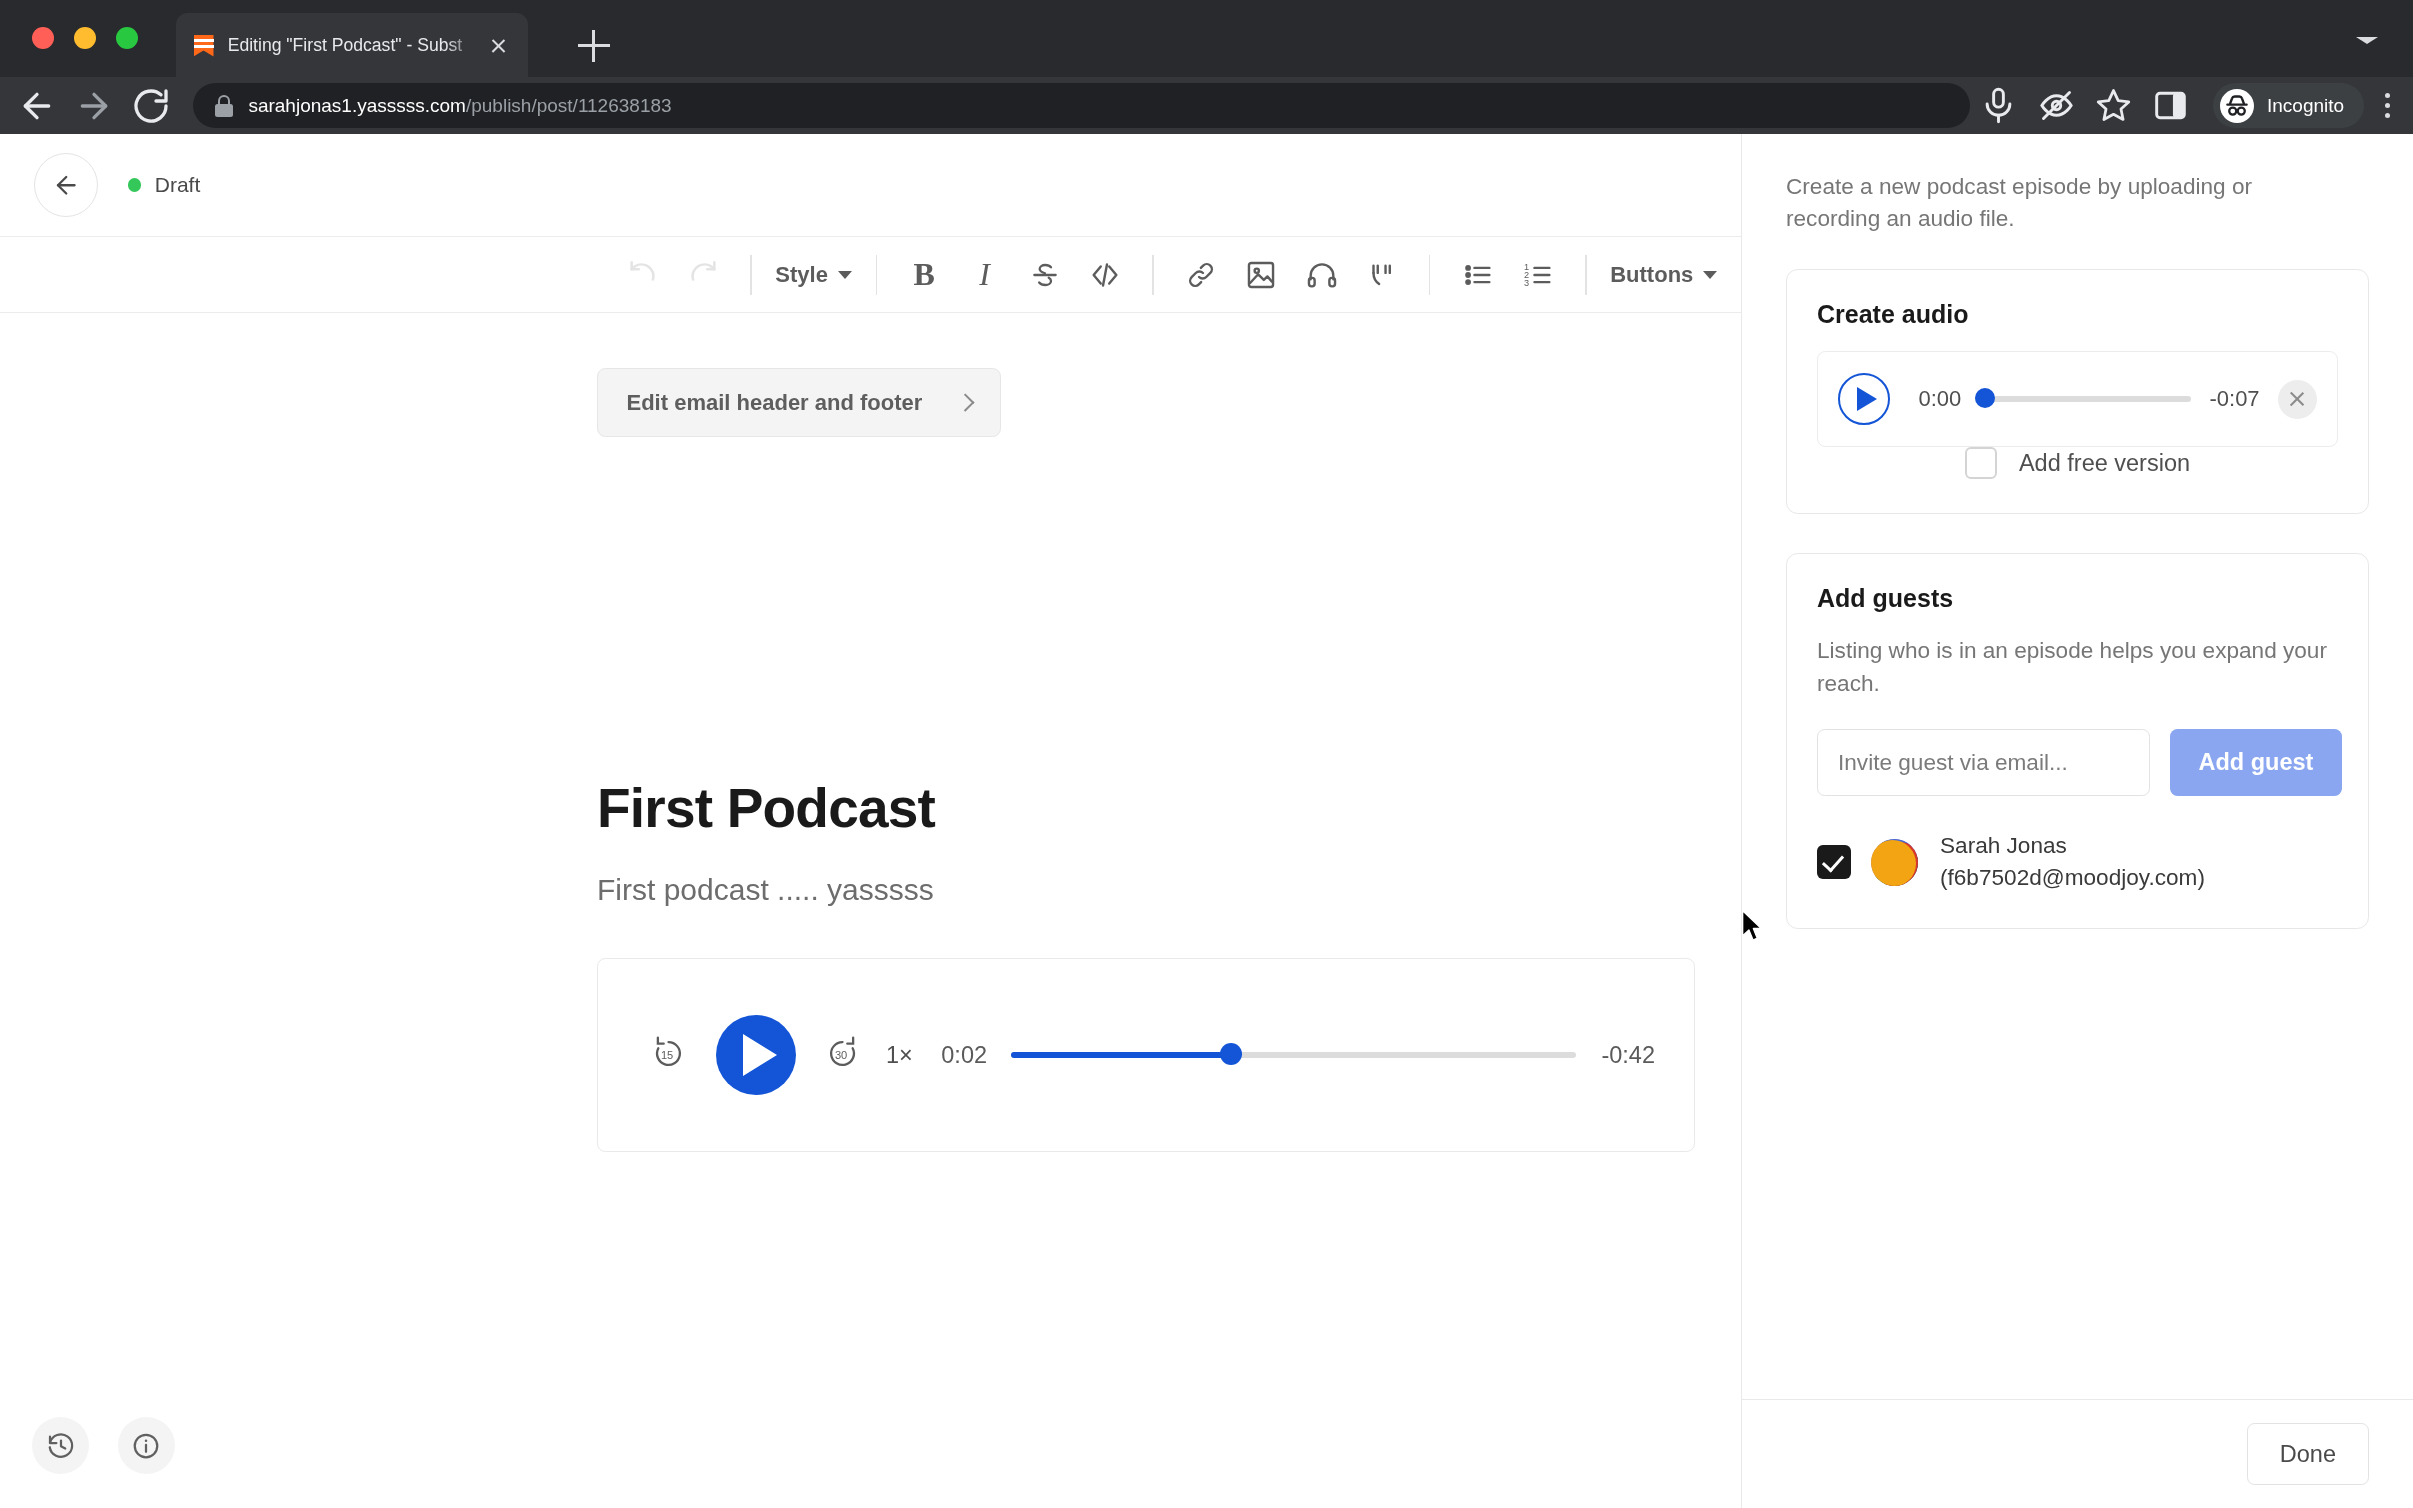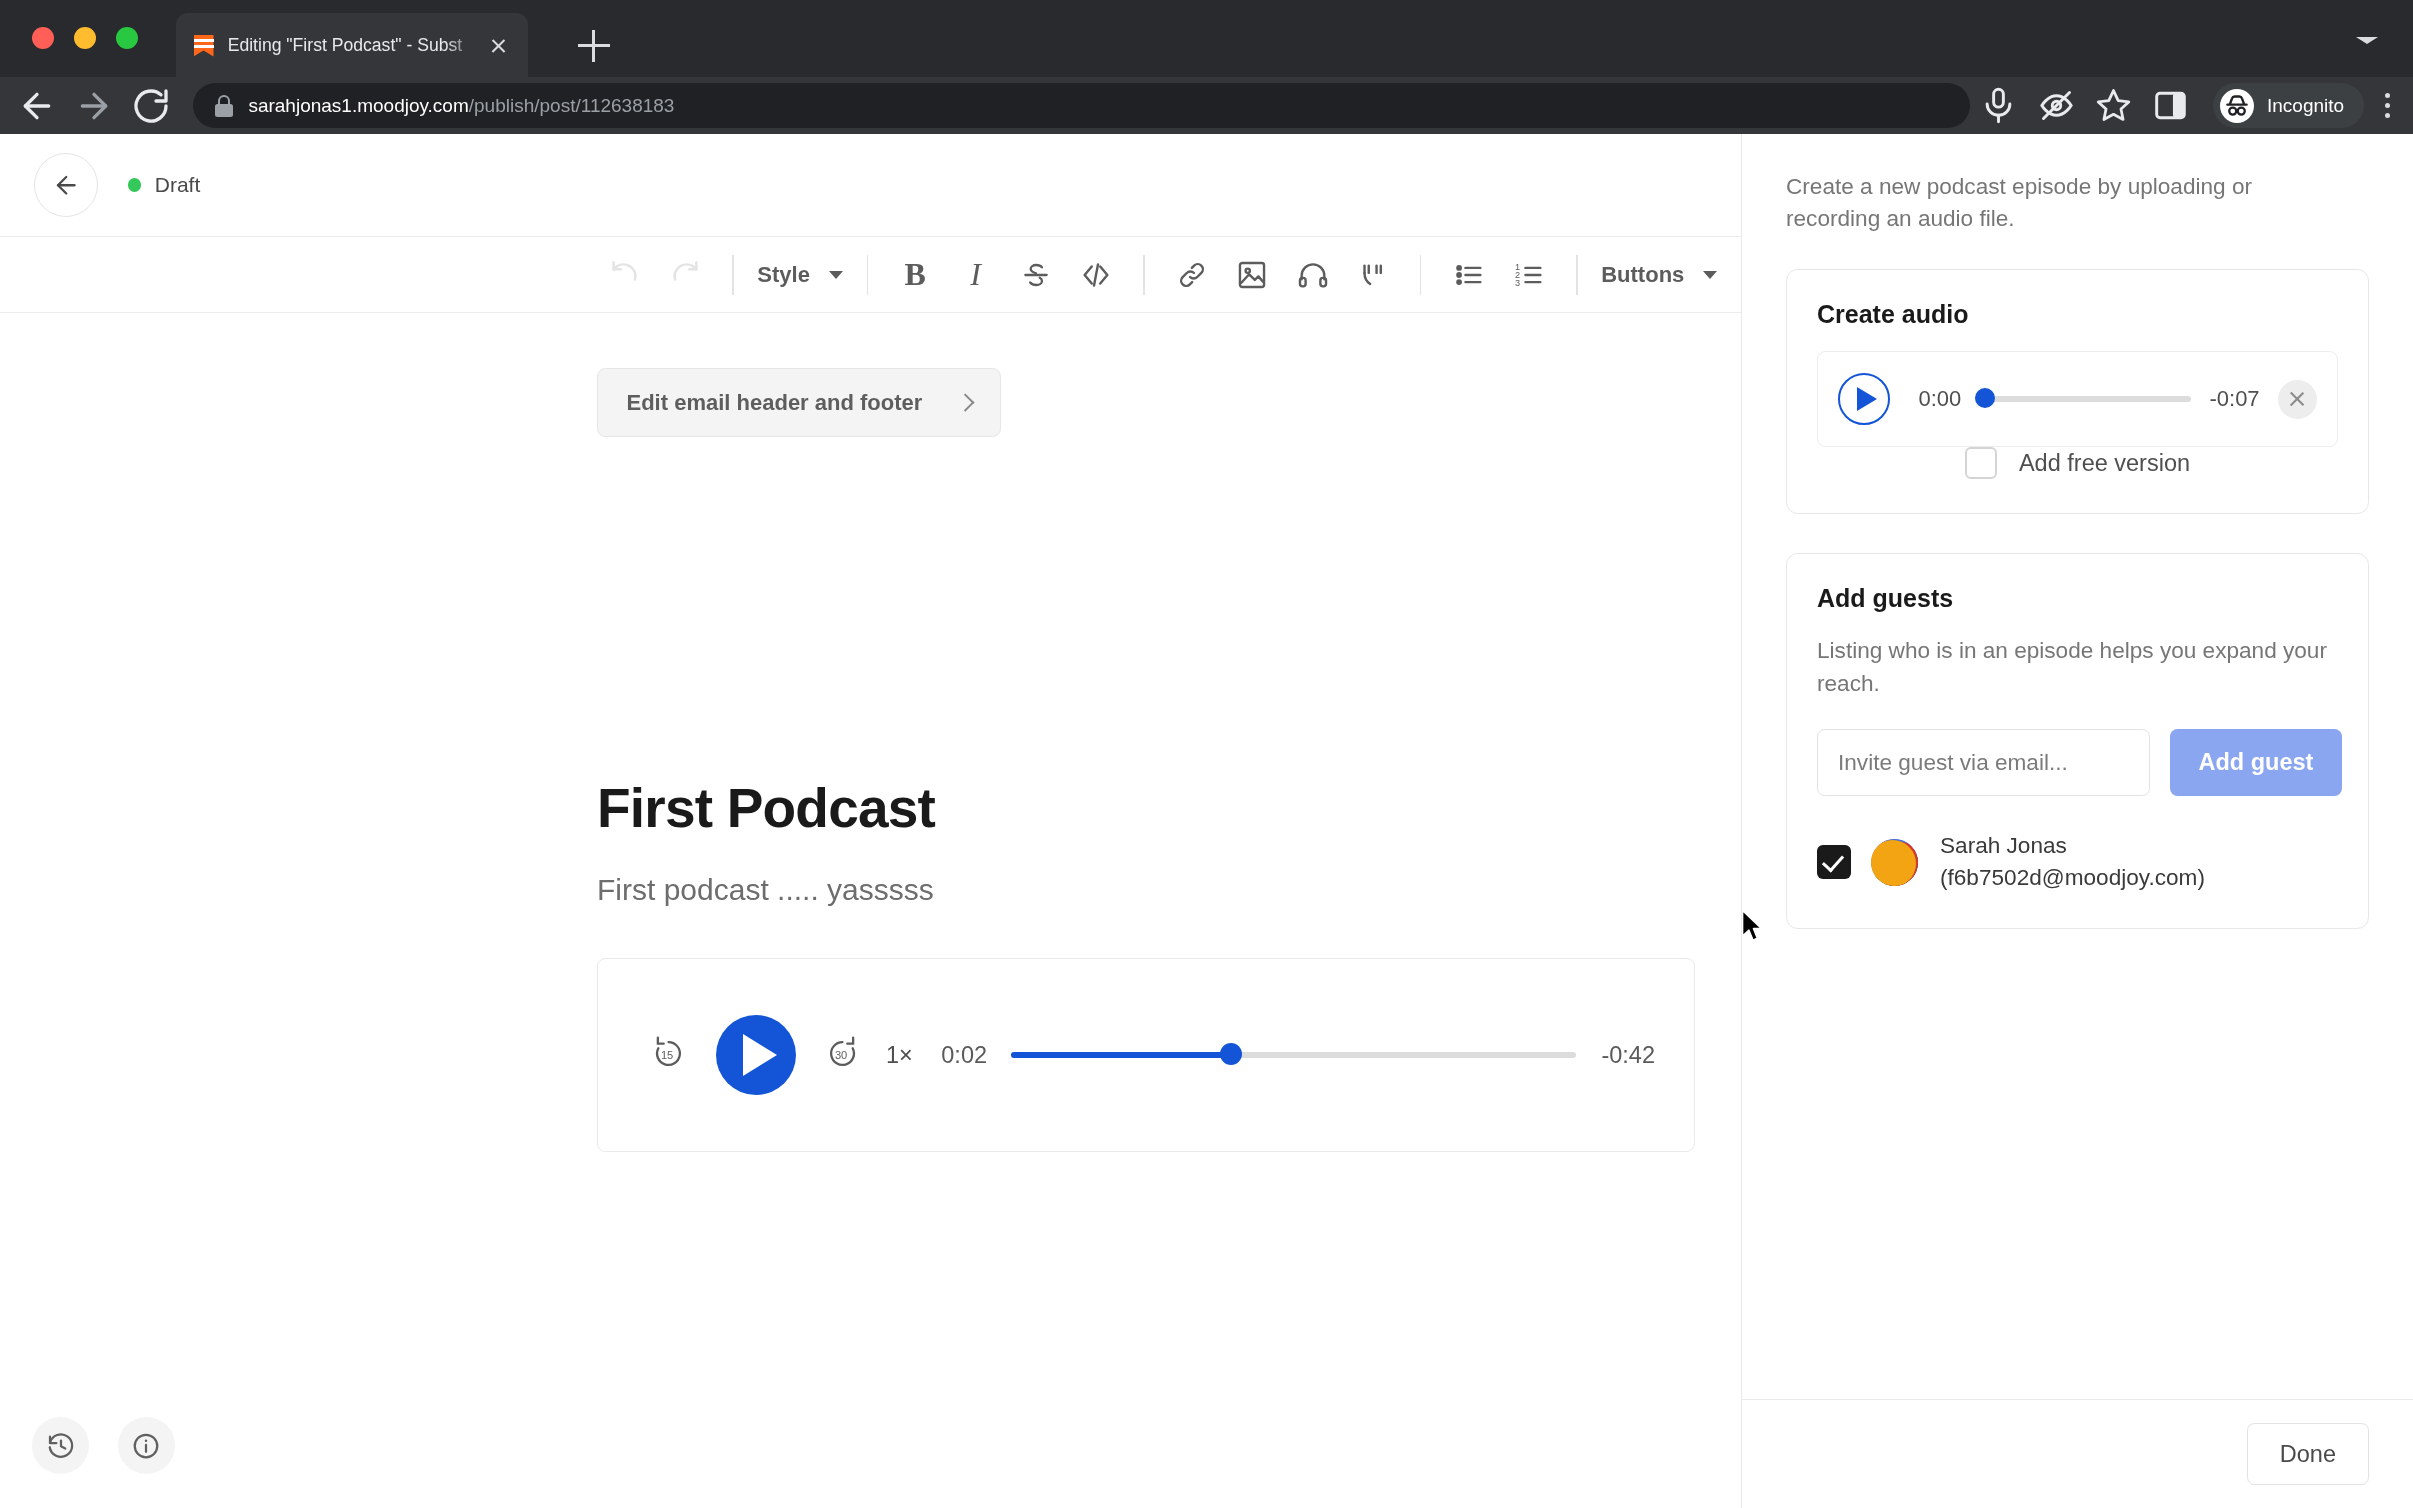--- a/index.html
+++ b/index.html
@@ -201,21 +201,20 @@
   }
   .tool-sep {
     width: 1.3px; height: 40px; background: #e3e3e3; margin: 0 17px;
     flex: 0 0 1.3px;
   }
   .tool-btn {
     height: 47px; min-width: 47px;
     display: flex; align-items: center; justify-content: center;
     color: #5c5c5c; margin: 0 6.7px;
     font-size: 23.5px;
-    gap: 9px;
   }
   .tool-btn svg { display: block; }
   .tool-btn.disabled { color: #cfcfcf; opacity: .55; }
   .tool-text { font-size: 22px; font-weight: bold; color: #5c5c5c; }
   .caret-down {
     width: 0; height: 0; margin-left: 10px;
     border-left: 7.5px solid transparent;
     border-right: 7.5px solid transparent;
     border-top: 8.4px solid #5c5c5c;
   }
@@ -501,21 +500,21 @@
           <polyline points="21 3 21 9 15 9"></polyline>
         </svg>
     </div>
 
     <div id="omnibox">
       <div id="lock-icon">
         <div class="shackle"></div>
           <div class="body"></div>
       </div>
       <div id="url-text">
-        <span class="host">sarahjonas1.moodjoy.com</span><span class="path">/publish/post/112638183</span>
+        <span class="host">sarahjonas1.yasssss.com</span><span class="path">/publish/post/112638183</span>
       </div>
     </div>
 
     <div id="toolbar-right">
       <div class="tb-icon">
         <svg viewBox="0 0 24 24" fill="none" stroke="#e8eaed" stroke-width="1.8" stroke-linecap="round">
             <rect x="9" y="2" width="6" height="11" rx="3"></rect>
             <path d="M5 11a7 7 0 0 0 14 0"></path>
             <line x1="12" y1="18" x2="12" y2="22"></line>
           </svg>

